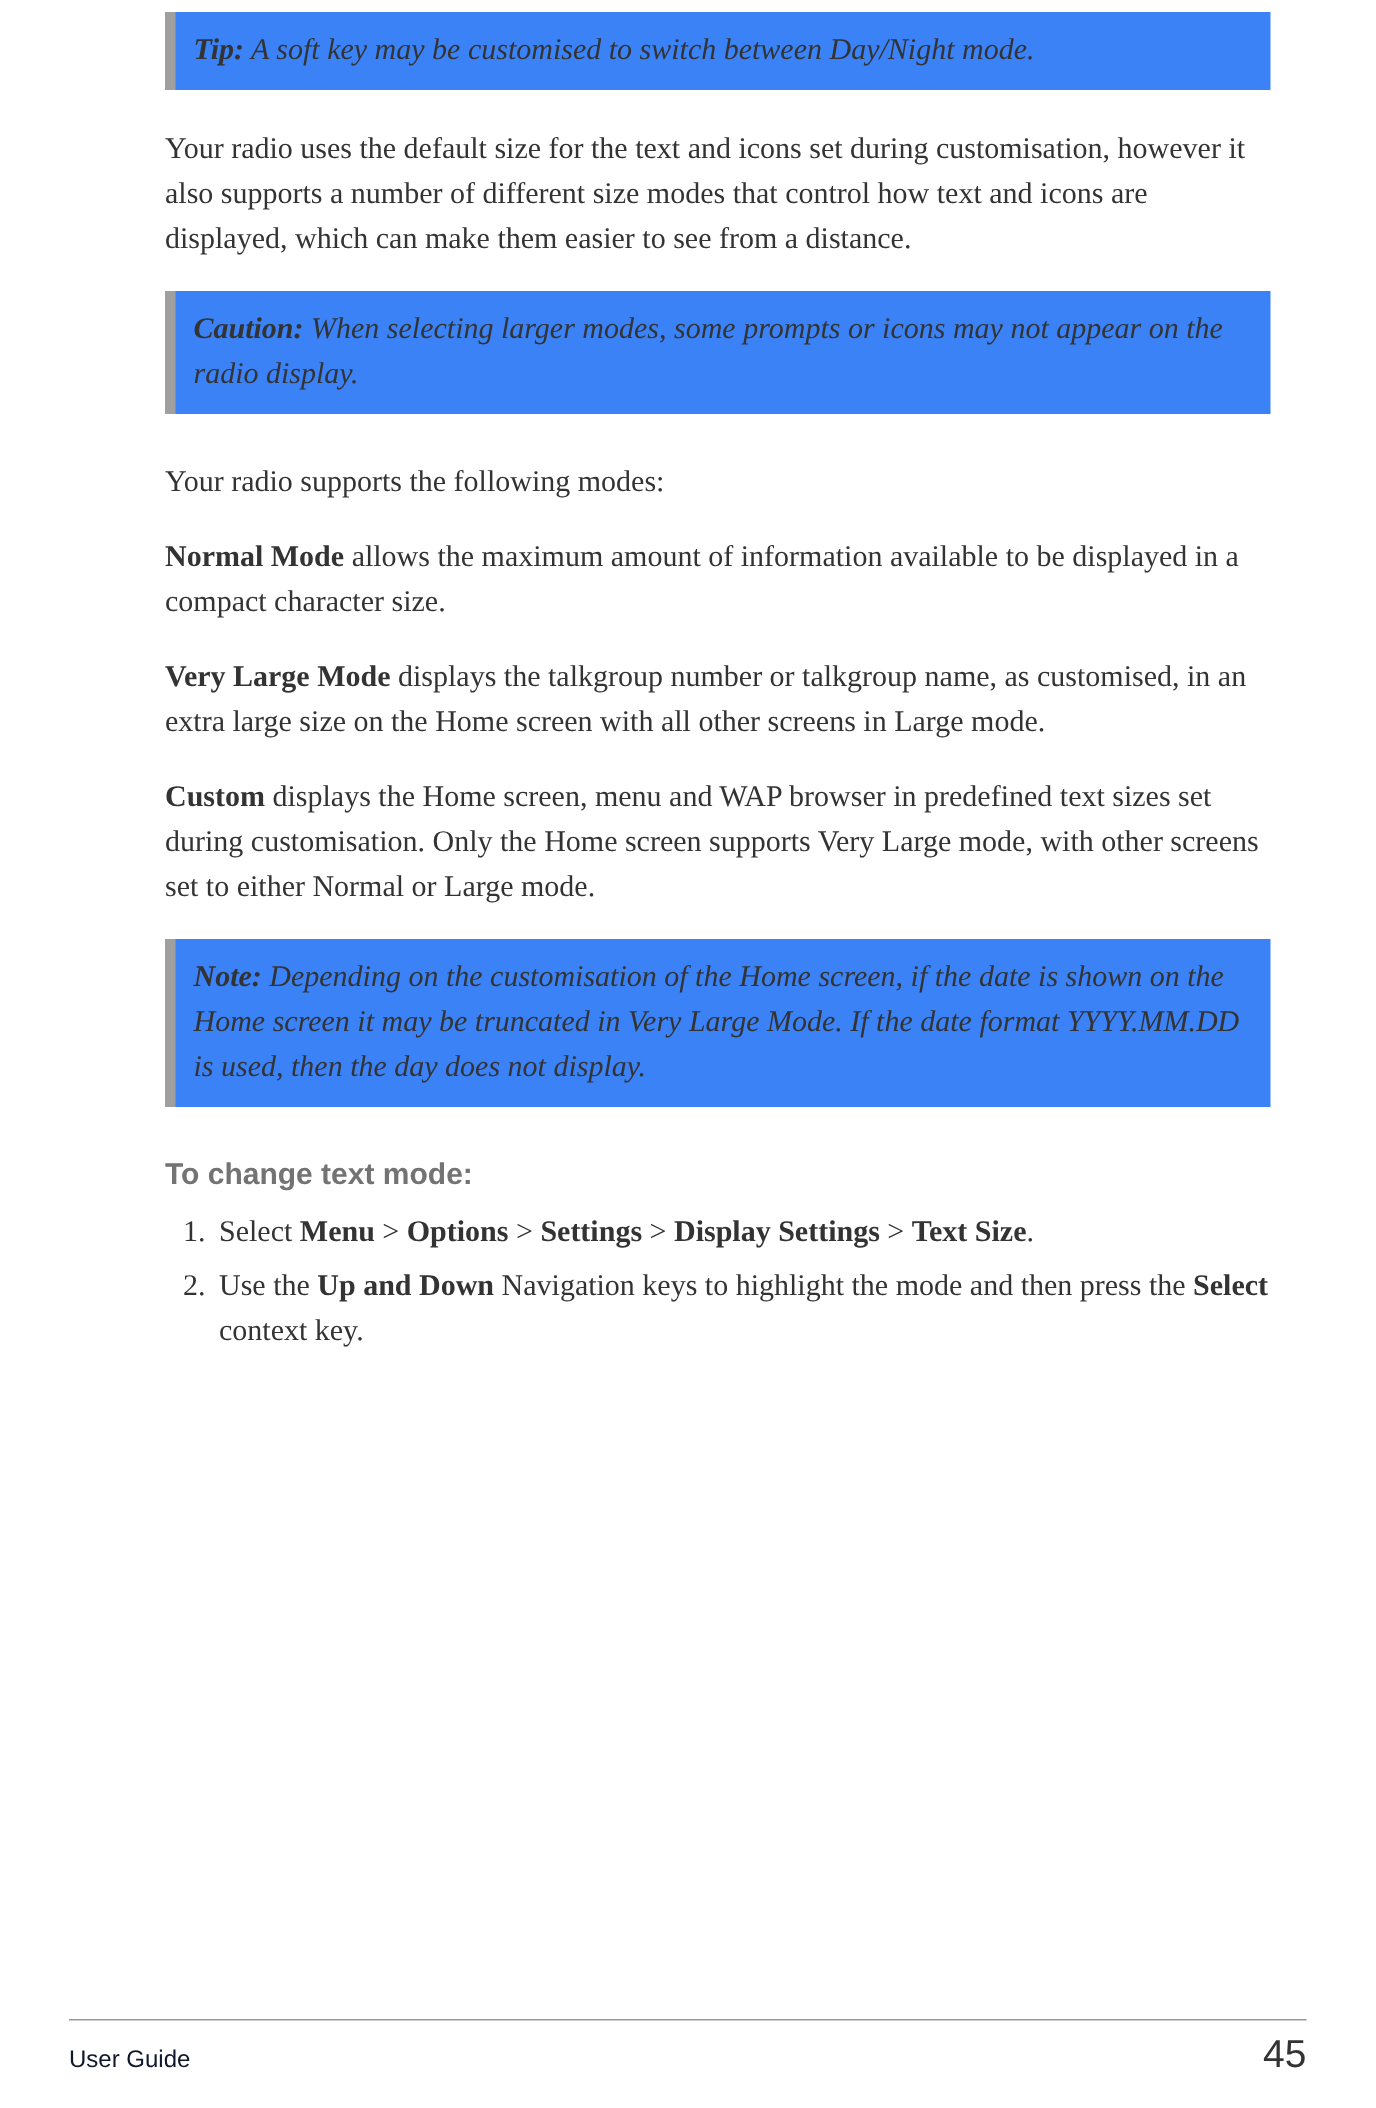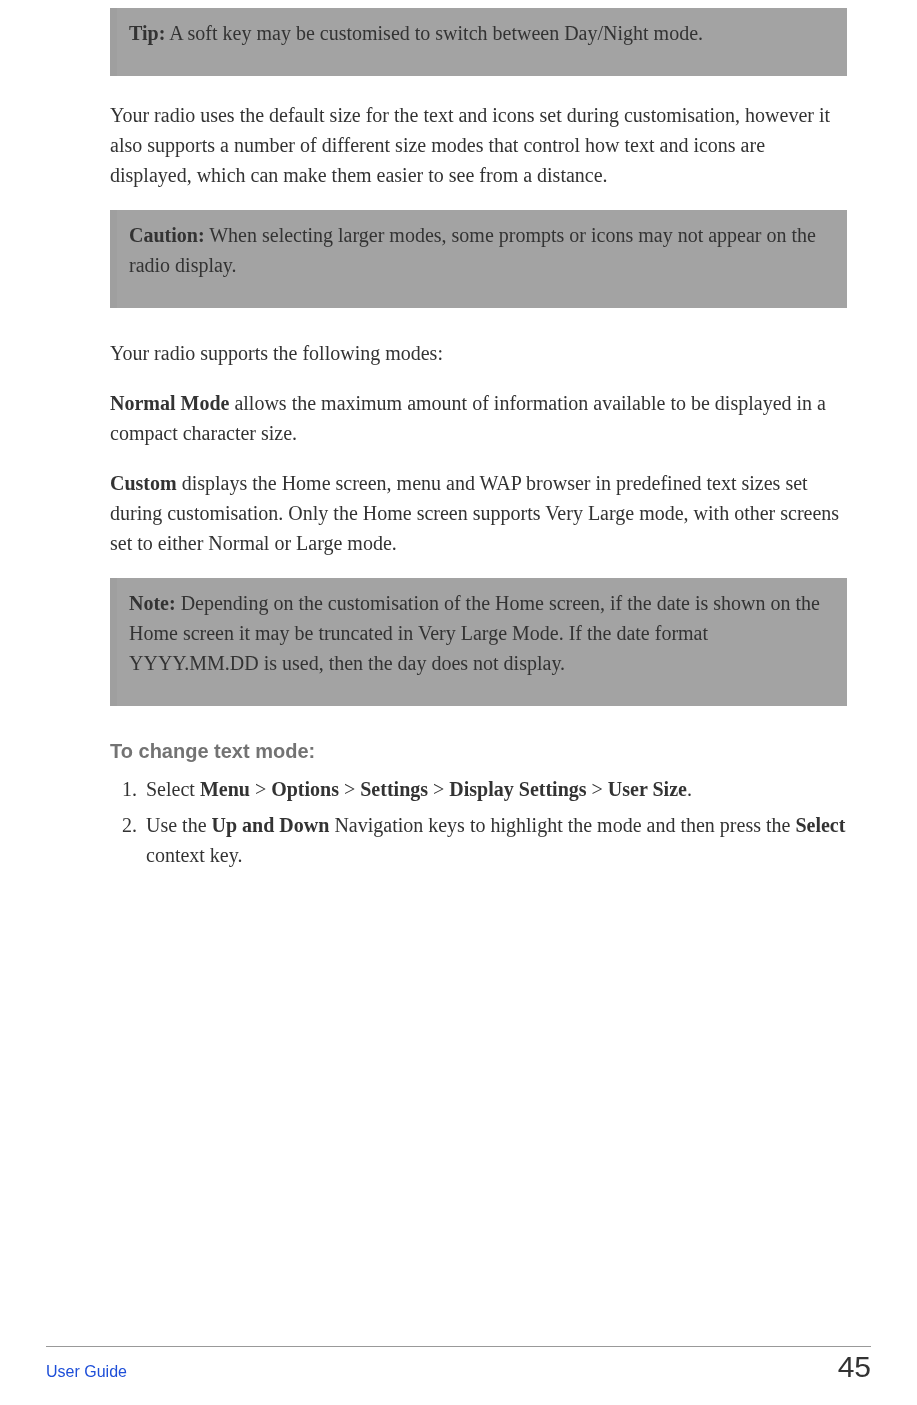--- a/index.html
+++ b/index.html
@@ -9,24 +9,25 @@
       font-size: 20px;
       color: #333;
       background: #fff;
       position: relative;
       line-height: 1.5;
     }
     .page { padding: 8px 70px 0 70px; }
     .content-indent { margin-left: 40px; }
 
     .callout {
-      background: #a3a3a3;
+      background: #3b82f6;
       border-left: 7px solid #9f9f9f;
-      padding: 10px 14px 28px 12px;
+      padding: 10px 14px 12px 12px;
       margin: 0 0 30px 0;
+      font-style: italic;
     }
     .callout.sm   { margin-bottom: 24px; }
     .callout .lbl { font-weight: bold; }
 
     h1.section-title {
       font-family: Verdana, Geneva, sans-serif;
       font-size: 32px;
       font-weight: bold;
       color: #1668b3;
       margin: 58px 0 22px 0;
@@ -51,22 +52,22 @@
       position: absolute;
       left: 46px; right: 46px; bottom: 58px;
       border-top: 1px solid #999;
     }
     .footer {
       position: absolute;
       left: 46px; right: 46px; bottom: 16px;
       display: flex; justify-content: space-between; align-items: baseline;
       font-family: Verdana, Geneva, sans-serif;
     }
-    .footer .doc  { font-size: 16px; color: #1d4ed8; }
-    .footer .page-num { font-size: 30px; color: #333; text-align: right; }
+    .footer .doc  { font-size: 16px; color: #0f172a; }
+    .footer .page-num { font-size: 26px; color: #333; text-align: right; }
   </style>
 </head>
 <body>
 
 <div class="page">
 
   <div class="content-indent">
     <div class="callout sm">
       <span class="lbl">Tip:</span>
       <span>A soft key may be customised to switch between Day/Night mode.</span>
@@ -83,35 +84,38 @@
       <span>When selecting larger modes, some prompts or icons may not appear on the radio display.</span>
     </div>
 
     <p class="body">Your radio supports the following modes:</p>
 
     <p class="body">
       <span class="b">Normal Mode</span><span> allows the maximum amount of information available to be displayed in a compact character size.</span>
     </p>
 
 
+    <p class="body">
+      <span class="b">Very Large Mode</span><span> displays the talkgroup number or talkgroup name, as customised, in an extra large size on the Home screen with all other screens in Large mode.</span>
+    </p>
 
     <p class="body">
       <span class="b">Custom</span><span> displays the Home screen, menu and WAP browser in predefined text sizes set during customisation. Only the Home screen supports Very Large mode, with other screens set to either Normal or Large mode.</span>
     </p>
 
     <div class="callout">
       <span class="lbl">Note:</span>
       <span>Depending on the customisation of the Home screen, if the date is shown on the Home screen it may be truncated in Very Large Mode. If the date format YYYY.MM.DD is used, then the day does not display.</span>
     </div>
 
     <h2 class="subhead">To change text mode:</h2>
 
     <ol class="steps">
       <li>
-        <span>Select </span><span class="b">Menu</span><span> &gt; </span><span class="b">Options</span><span> &gt; </span><span class="b">Settings</span><span> &gt; </span><span class="b">Display Settings</span><span> &gt; </span><span class="b">User Size</span><span>.</span>
+        <span>Select </span><span class="b">Menu</span><span> &gt; </span><span class="b">Options</span><span> &gt; </span><span class="b">Settings</span><span> &gt; </span><span class="b">Display Settings</span><span> &gt; </span><span class="b">Text Size</span><span>.</span>
       </li>
       <li>
         <span>Use the </span><span class="b">Up and Down</span><span> Navigation keys to highlight the mode and then press the </span><span class="b">Select</span><span> context key.</span>
       </li>
     </ol>
 
 
   </div>
 </div>
 

